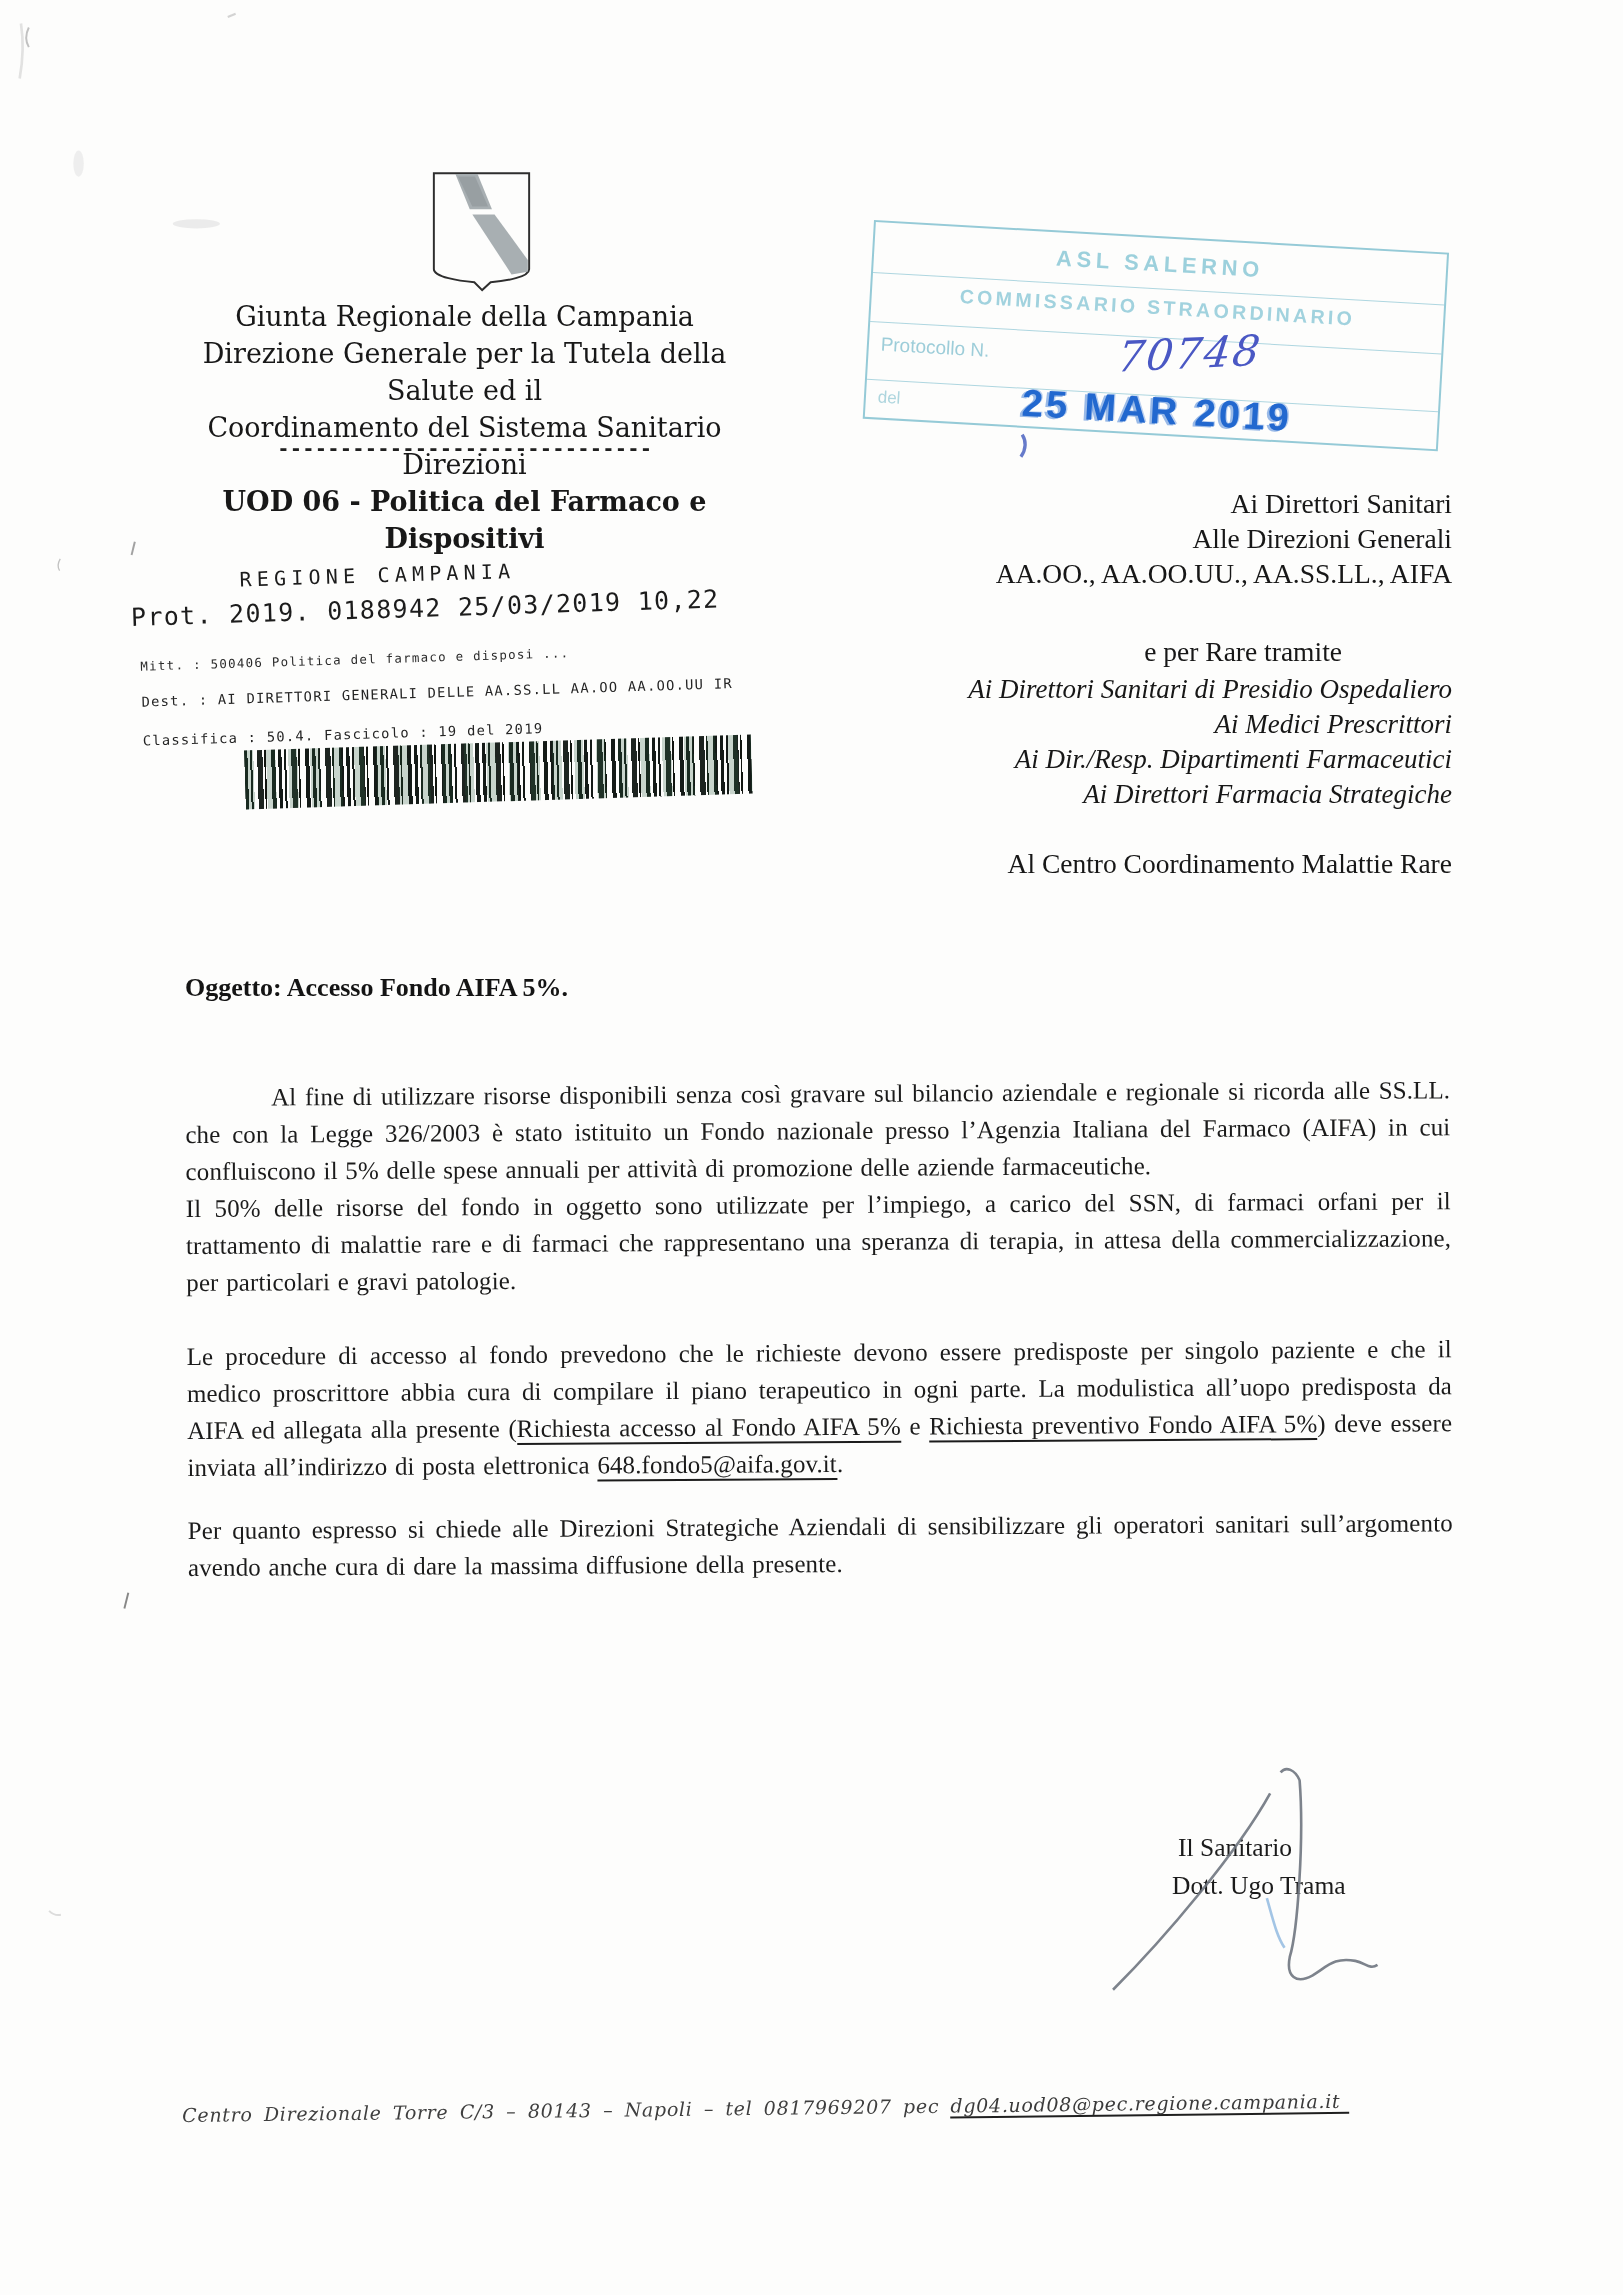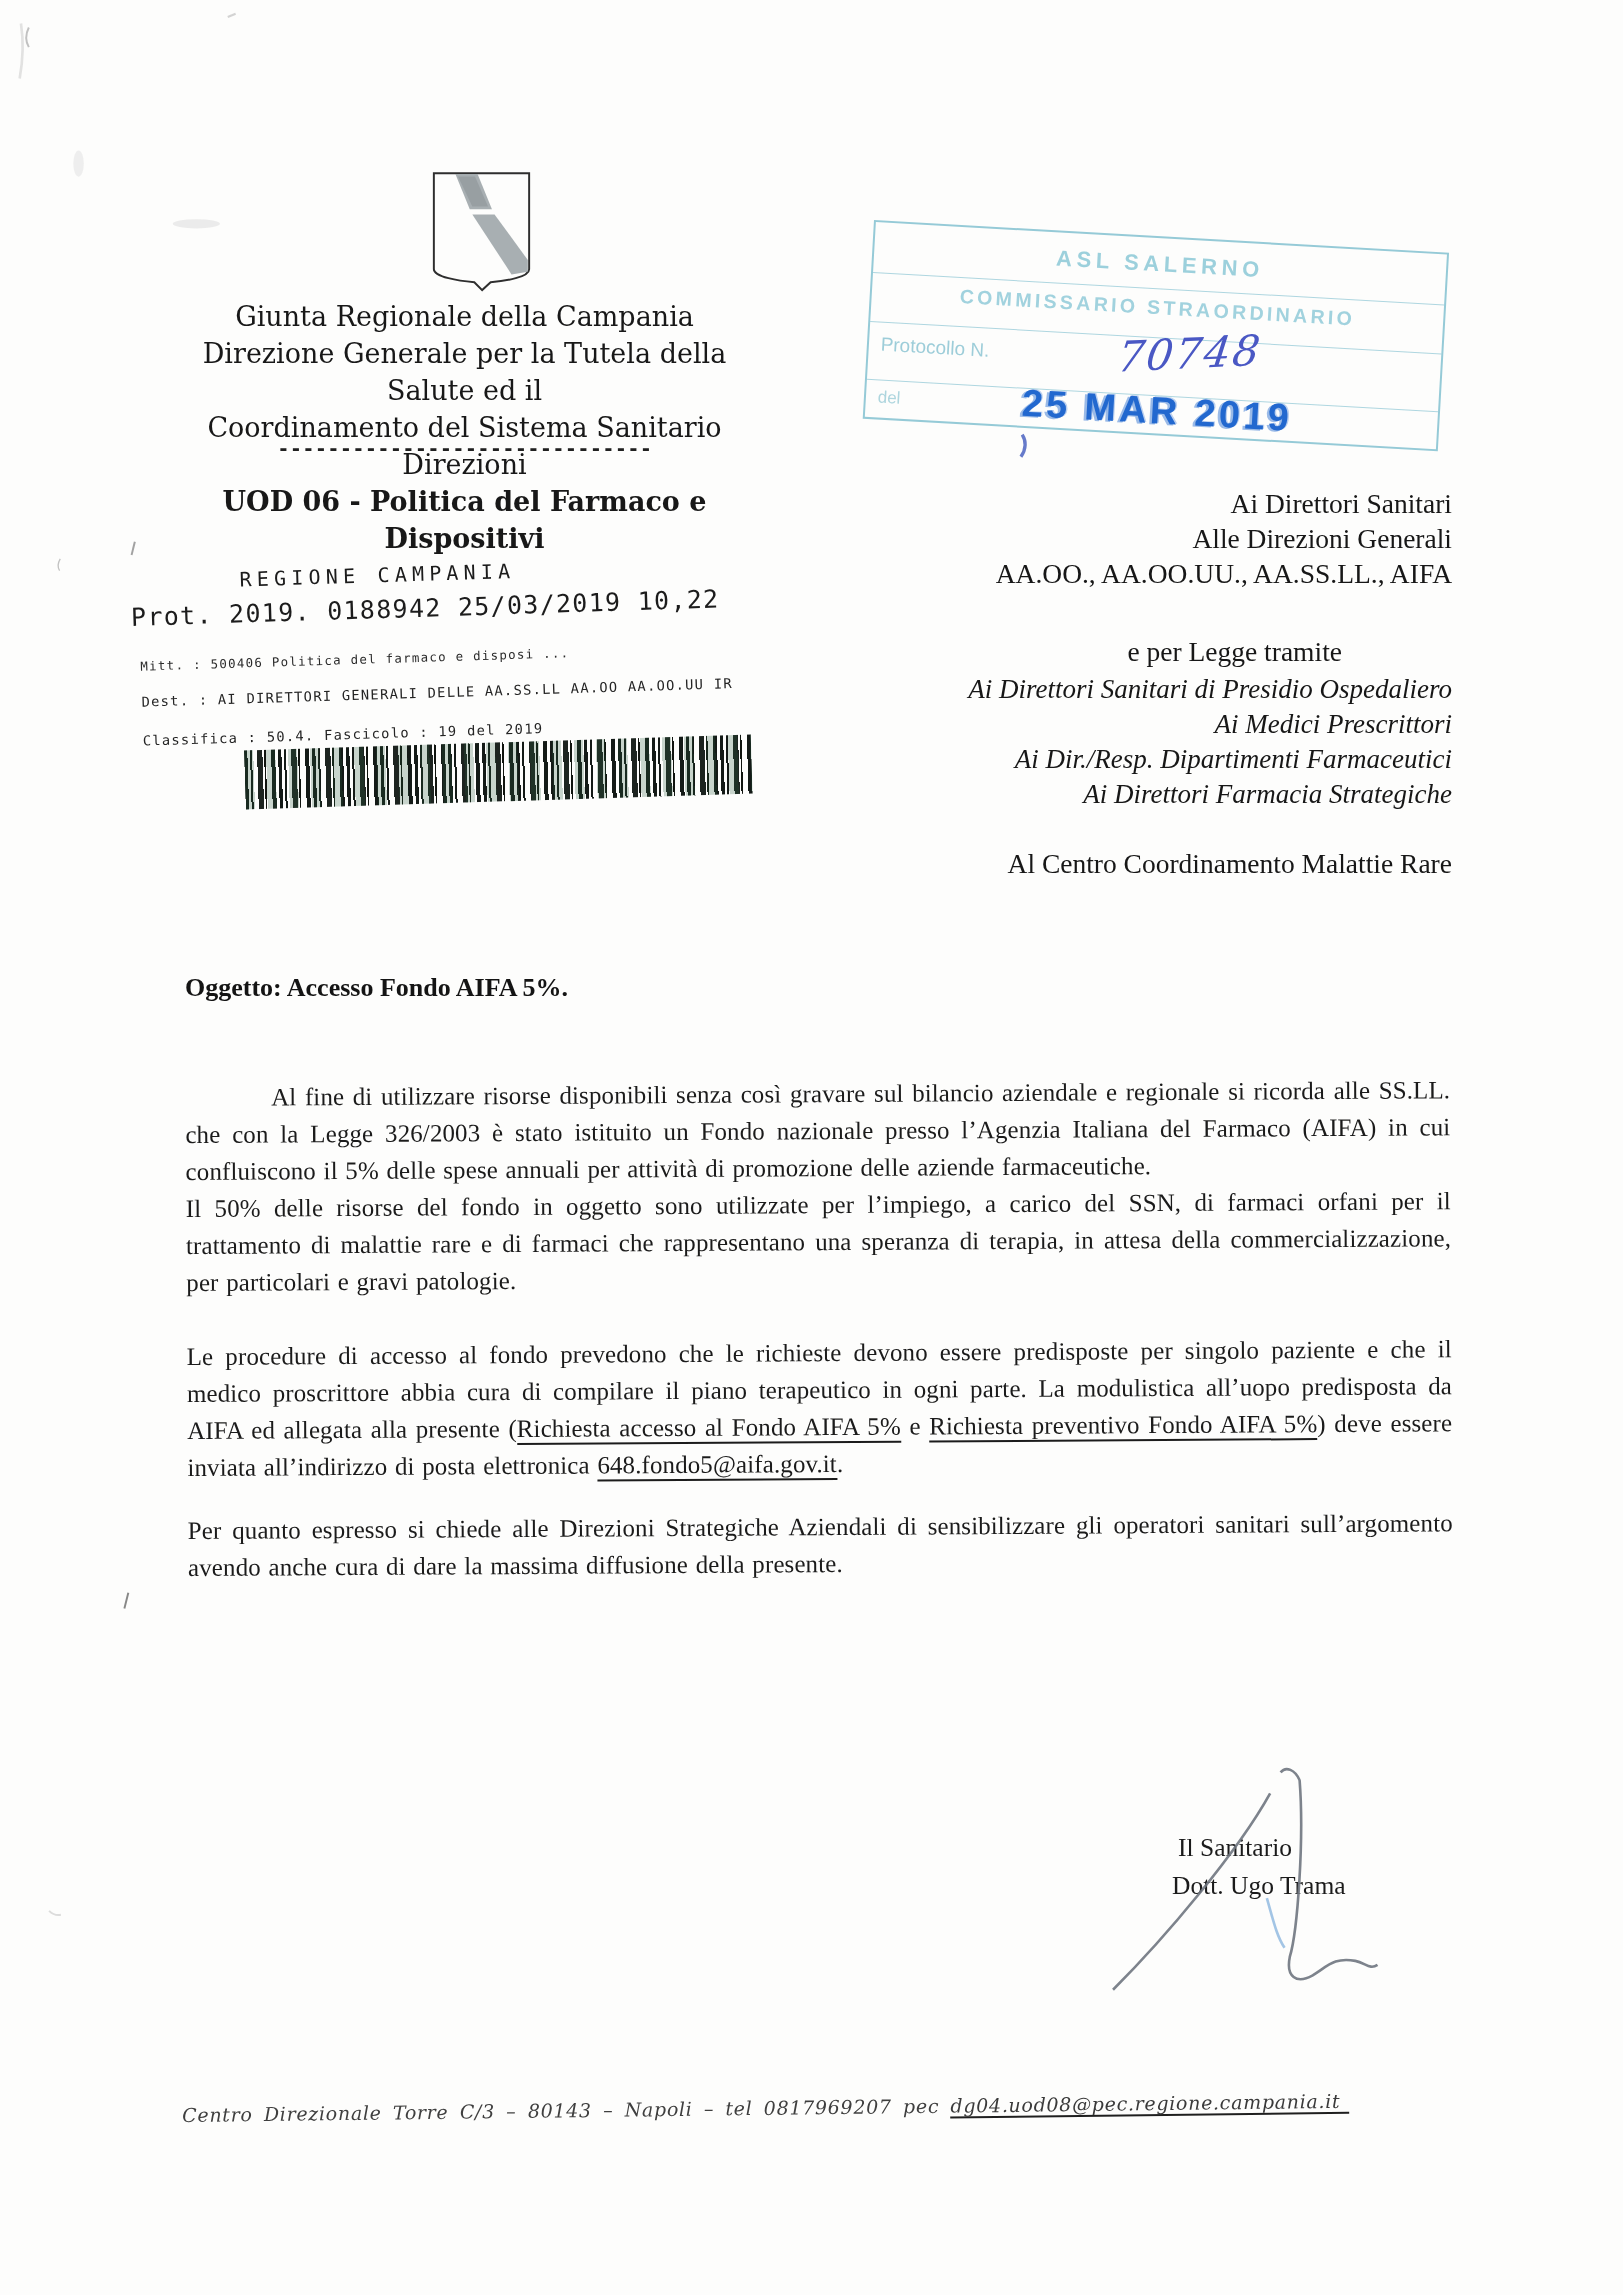--- a/index.html
+++ b/index.html
@@ -121,21 +121,21 @@
     <div class="pdest">Dest.  : AI DIRETTORI GENERALI  DELLE AA.SS.LL AA.OO AA.OO.UU IR</div>
     <div class="pclass">Classifica : 50.4. Fascicolo : 19 del 2019</div>
     <div class="barcode"></div>
   </div>
 
   <div class="rec rec1">
     <div>Ai Direttori Sanitari</div>
     <div>Alle Direzioni Generali</div>
     <div>AA.OO., AA.OO.UU., AA.SS.LL., AIFA</div>
   </div>
-  <div class="rec tramite">e  per Legge tramite</div>
+  <div class="rec tramite">e  per Rare tramite</div>
   <div class="rec rec2">
     <div>Ai Direttori Sanitari di Presidio Ospedaliero</div>
     <div>Ai Medici Prescrittori</div>
     <div>Ai Dir./Resp. Dipartimenti Farmaceutici</div>
     <div>Ai Direttori Farmacia Strategiche</div>
   </div>
   <div class="rec rec3">Al Centro Coordinamento Malattie Rare</div>
 
   <div class="subject">Oggetto: Accesso Fondo AIFA 5%.</div>
 

